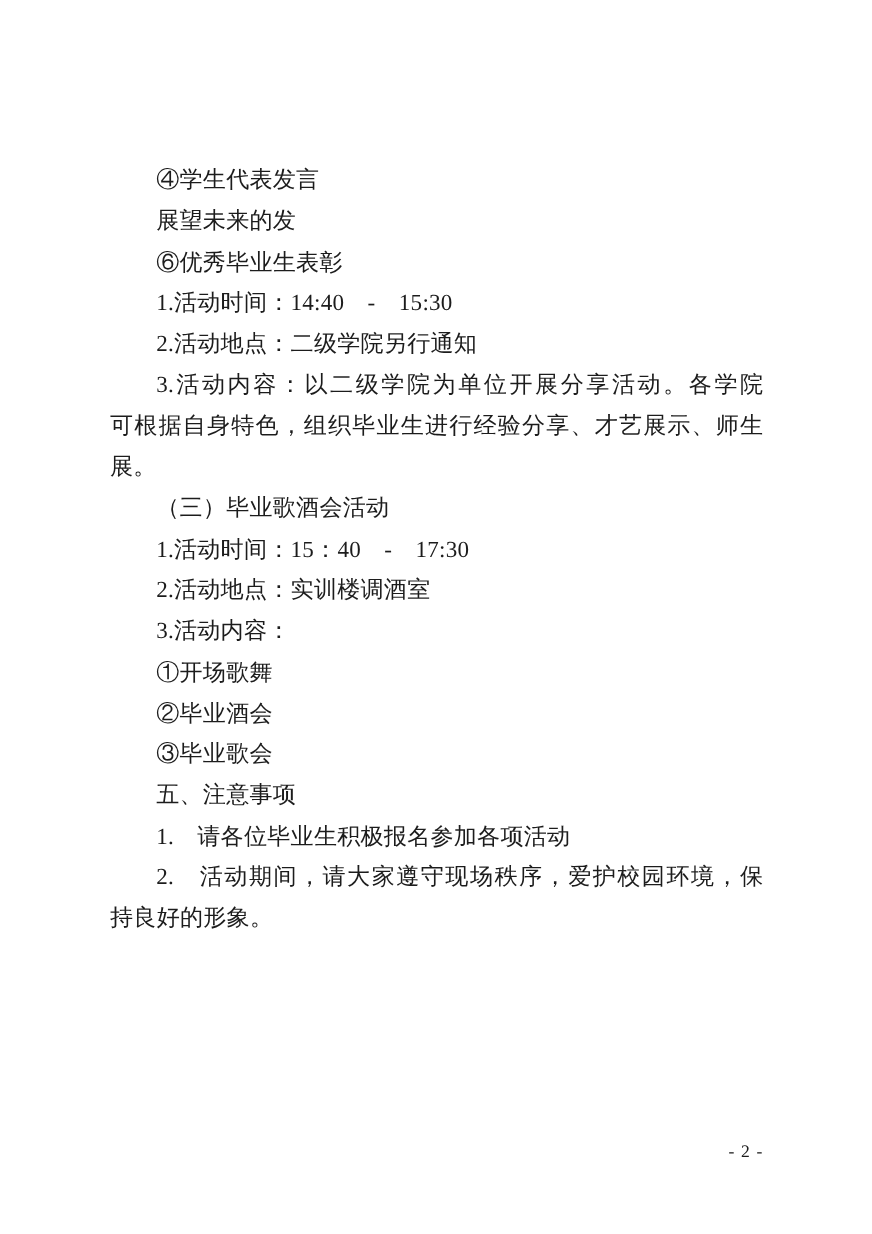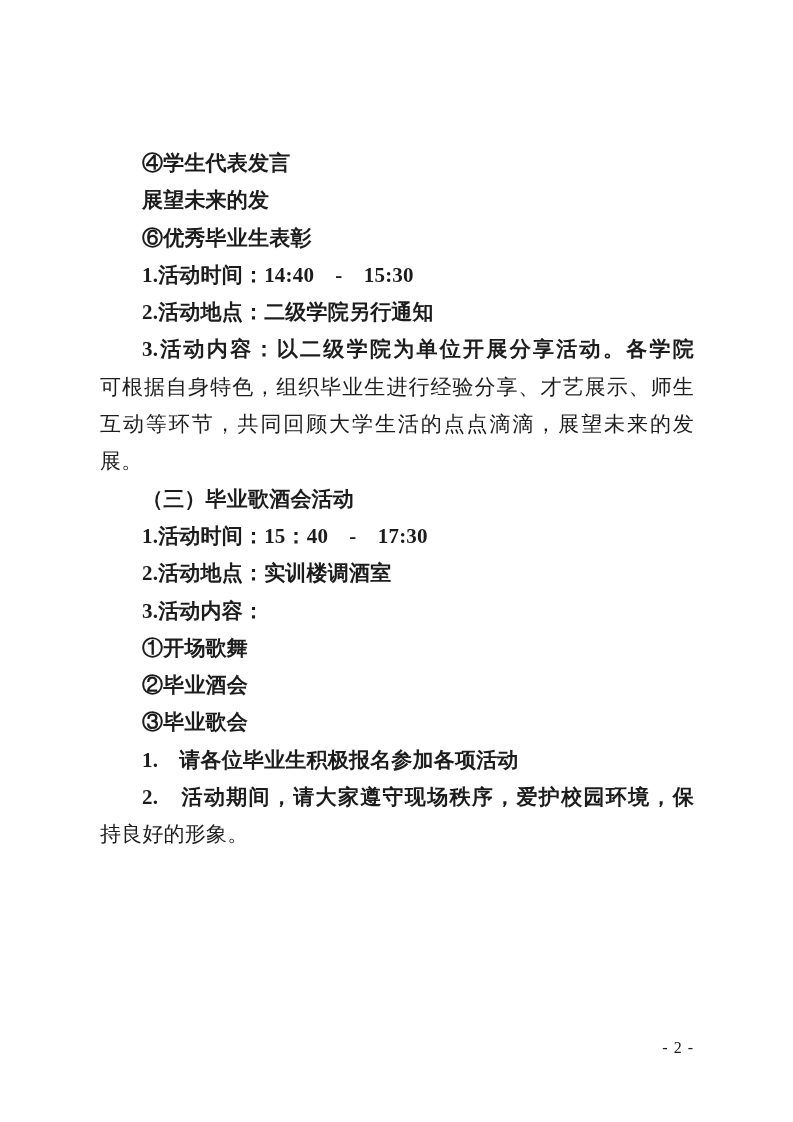--- a/index.html
+++ b/index.html
@@ -27,21 +27,20 @@
     width: 594px;
   }
   .ln {
     font-size: 21px;
     line-height: 37.3px;
     white-space: nowrap;
     letter-spacing: 0.2px;
   }
   .ind {
     padding-left: 42px; 
-    font-weight: bold;
   }
   .fill {
     
     text-align: justify;
     text-align-last: justify;
   }
   .footer {
     position: absolute;
     left: 100px;
     top: 1038px;
@@ -58,28 +57,28 @@
 
 <div class="page">
   <div class="content">
     <div class="ln ind">④学生代表发言</div>
     <div class="ln ind">展望未来的发</div>
     <div class="ln ind">⑥优秀毕业生表彰</div>
     <div class="ln ind">1.活动时间：14:40　-　15:30</div>
     <div class="ln ind">2.活动地点：二级学院另行通知</div>
     <div class="ln ind fill">3.活动内容：以二级学院为单位开展分享活动。各学院</div>
     <div class="ln fill">可根据自身特色，组织毕业生进行经验分享、才艺展示、师生</div>
-    <div class="ln fill">互动等环节，共同回顾大学生活的点点滴滴，展望未来的发</div>
     <div class="ln">展。</div>
     <div class="ln ind">（三）毕业歌酒会活动</div>
     <div class="ln ind">1.活动时间：15：40　-　17:30</div>
     <div class="ln ind">2.活动地点：实训楼调酒室</div>
     <div class="ln ind">3.活动内容：</div>
     <div class="ln ind">①开场歌舞</div>
     <div class="ln ind">②毕业酒会</div>
     <div class="ln ind">③毕业歌会</div>
+    <div class="ln ind">五、注意事项</div>
     <div class="ln ind">1.　请各位毕业生积极报名参加各项活动</div>
     <div class="ln ind fill">2.　活动期间，请大家遵守现场秩序，爱护校园环境，保</div>
     <div class="ln">持良好的形象。</div>
   </div>
 
   <div class="footer">- 2 -</div>
 </div>
 
 </body></html>

